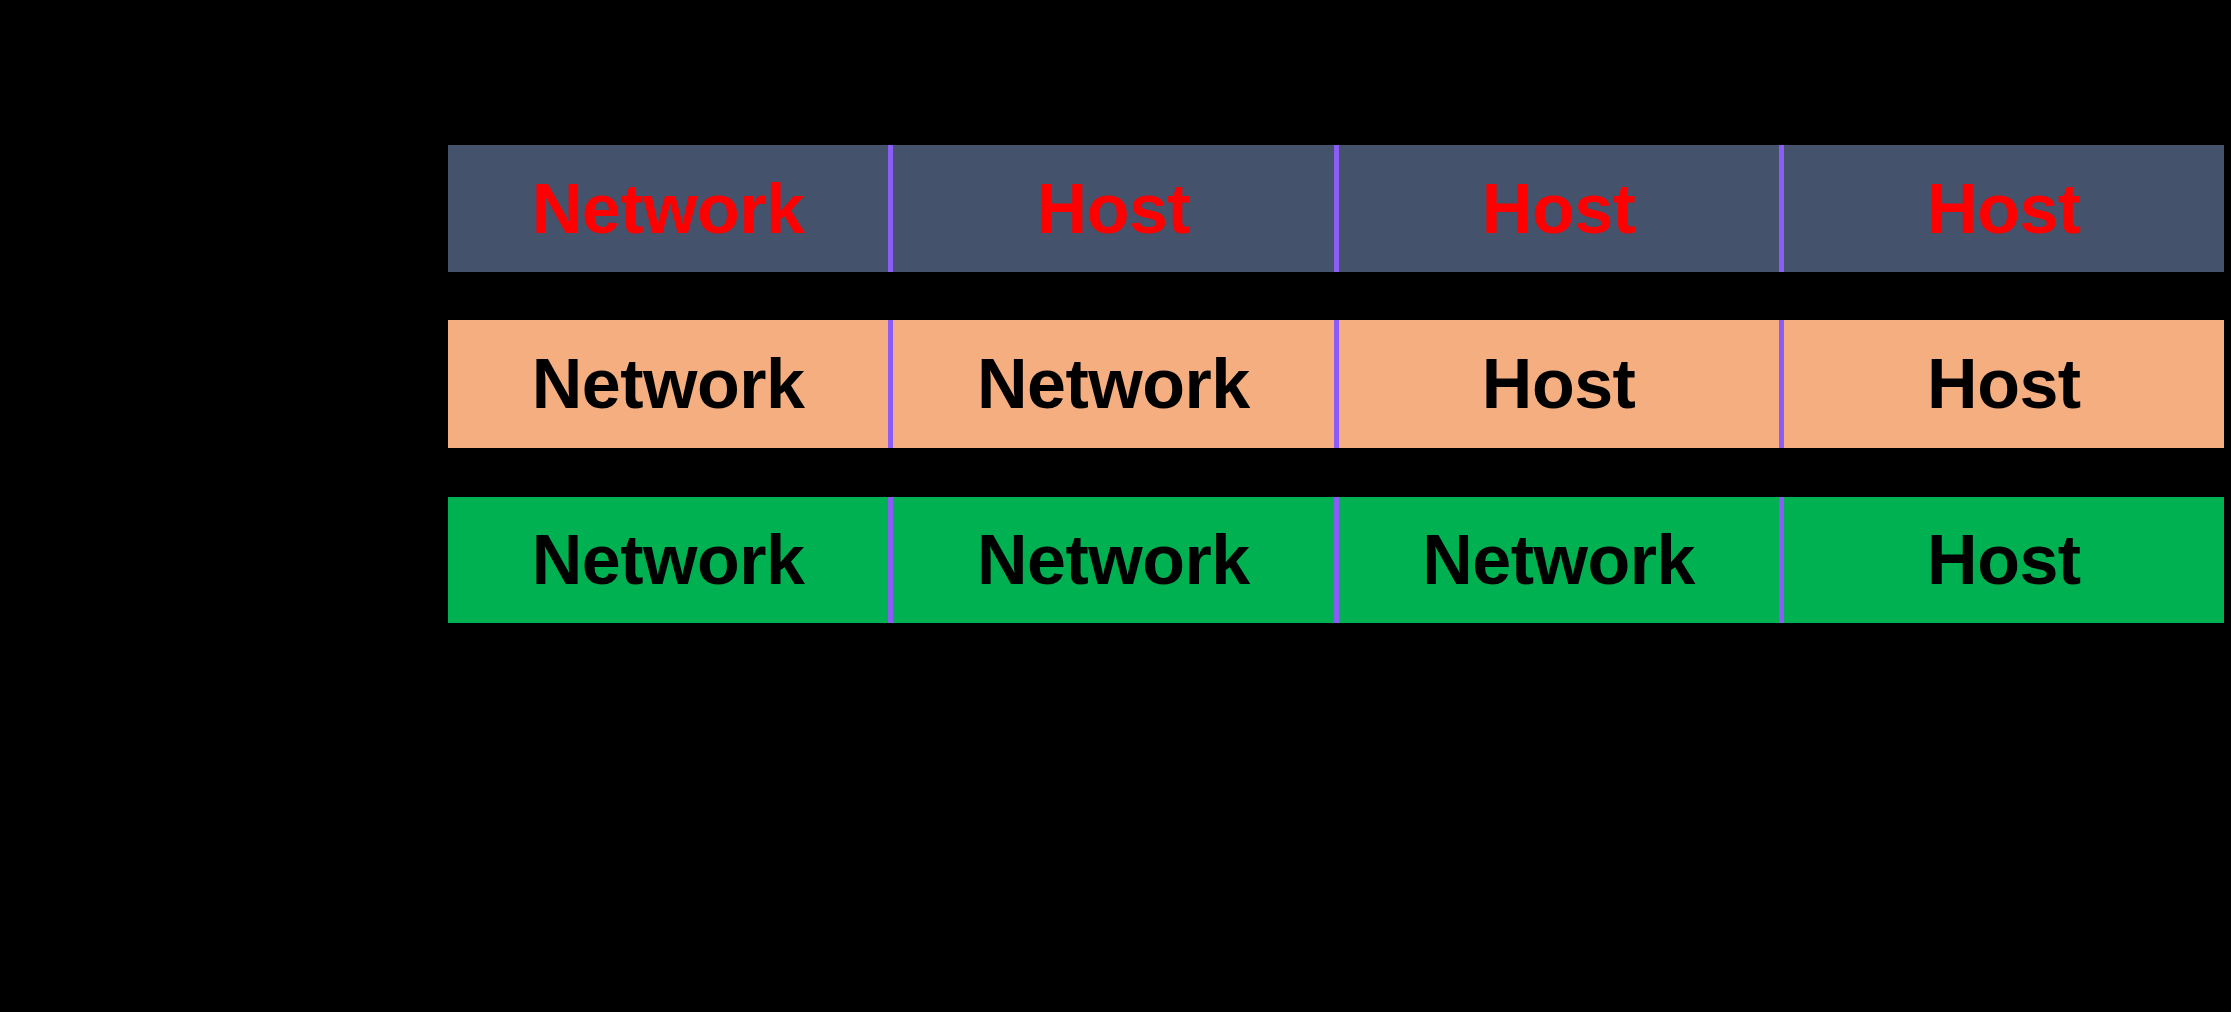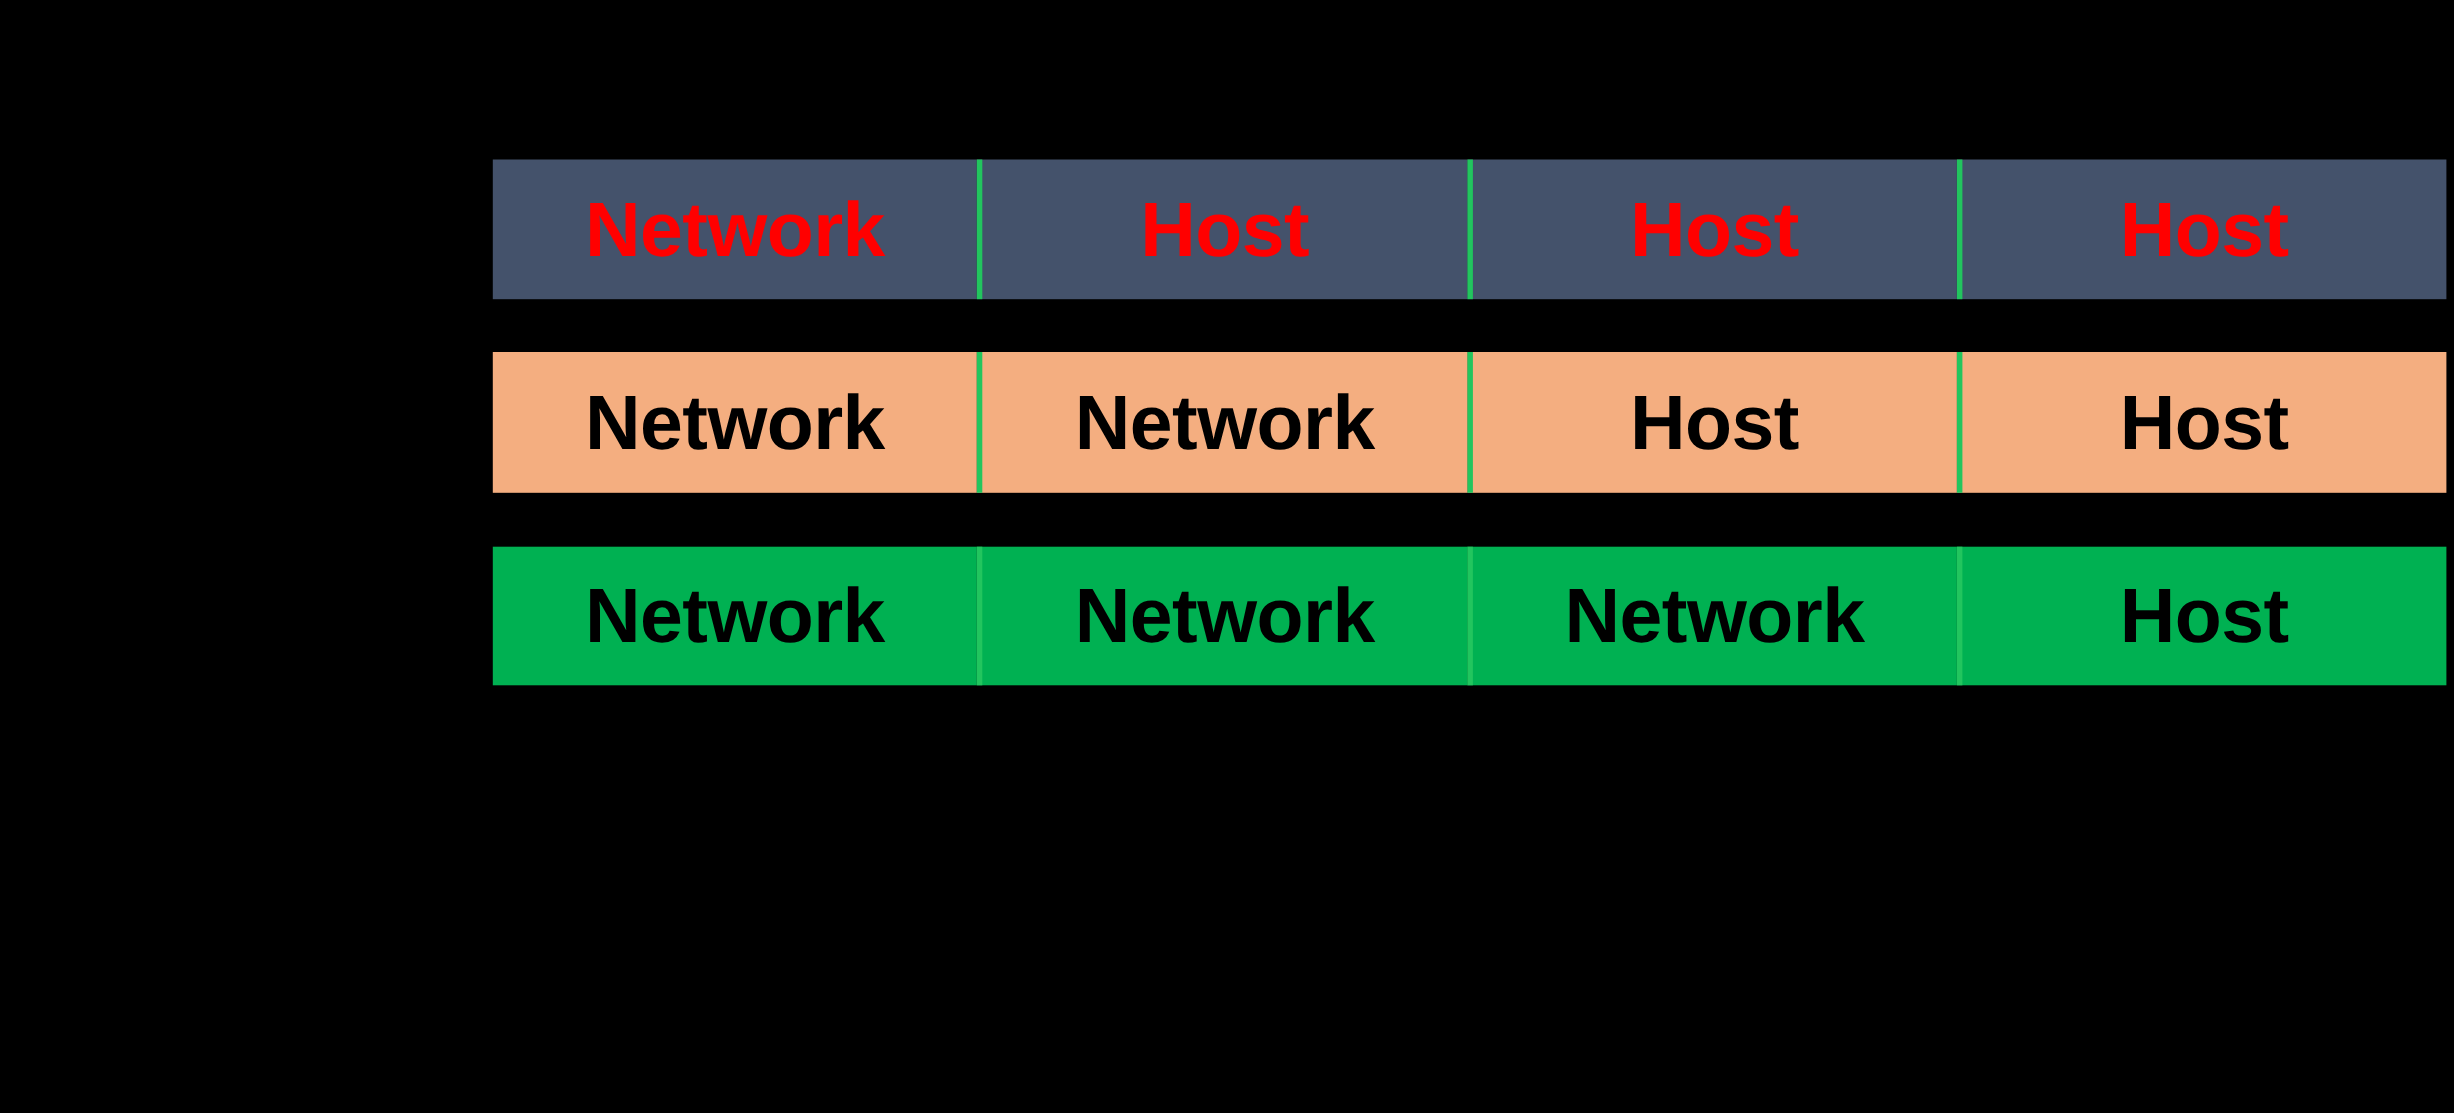--- a/index.html
+++ b/index.html
@@ -47,21 +47,21 @@
     justify-content: center;
     box-sizing: border-box;
     font-weight: bold;
     letter-spacing: -0.5px;
     line-height: 1;
     user-select: none;
   }
 
   
   .octet-cell + .octet-cell {
-    border-left: 5px solid #22c55e;
+    border-left: 5px solid #8b5cf6;
   }
 
   
   .row-classA .octet-cell {
     background: #44526B;
     color: #FF0000;
     font-size: 70px;
   }
   .row-classB .octet-cell {
     background: #F4AE80;

